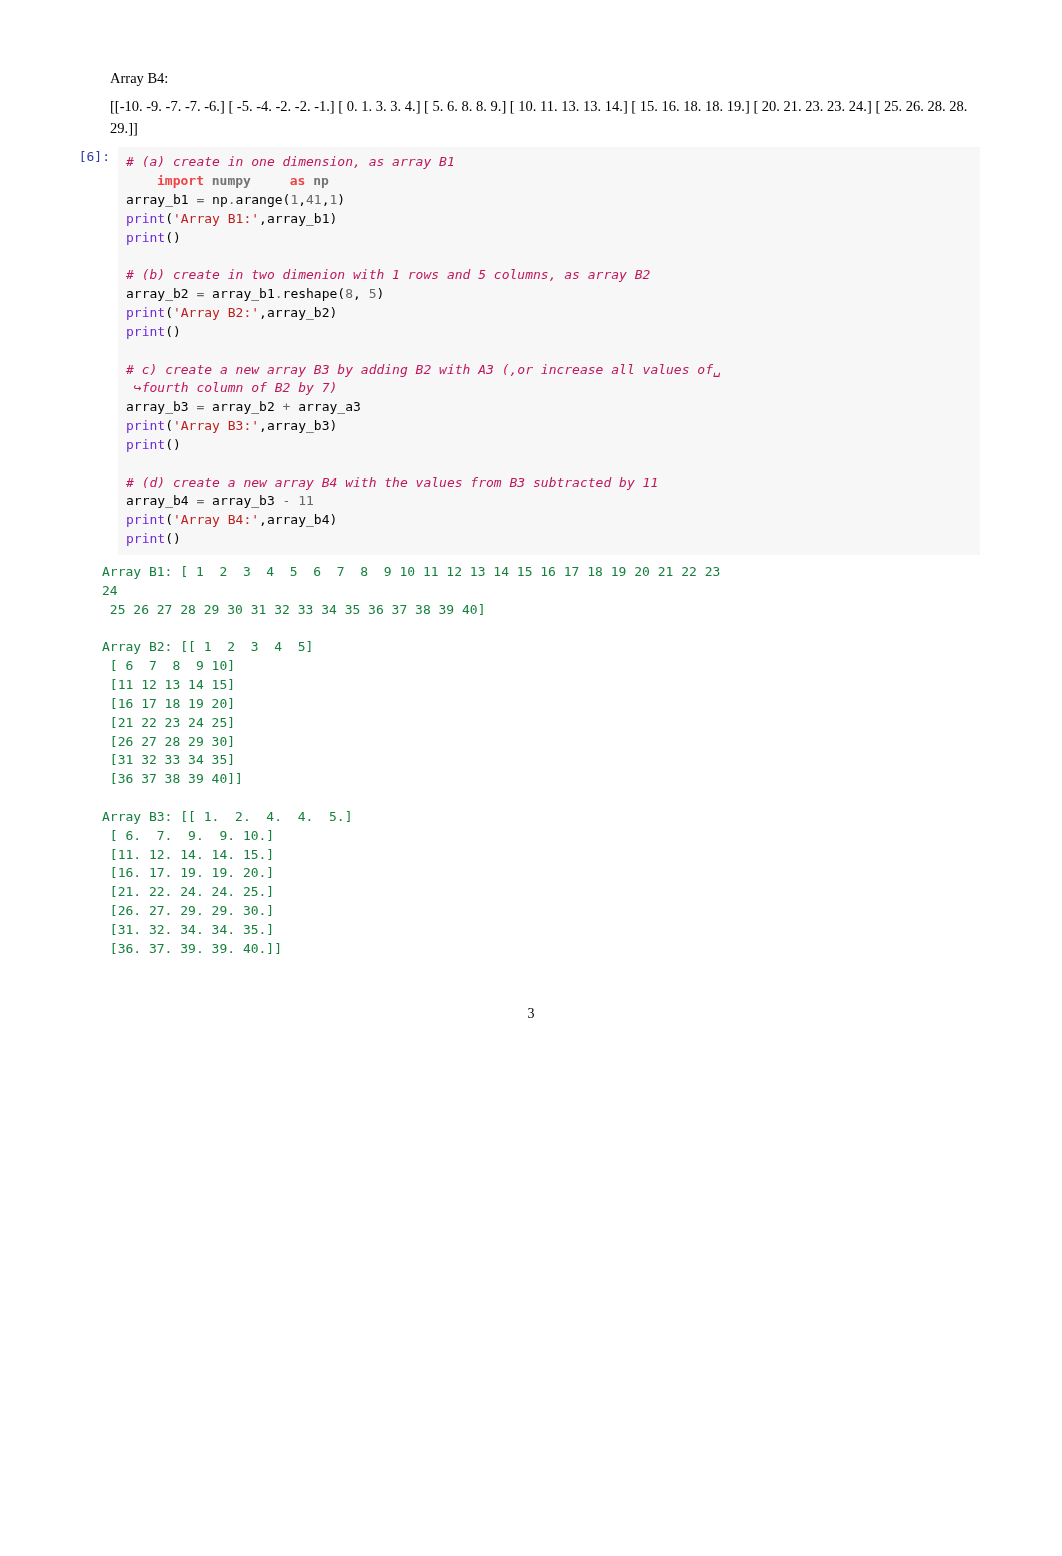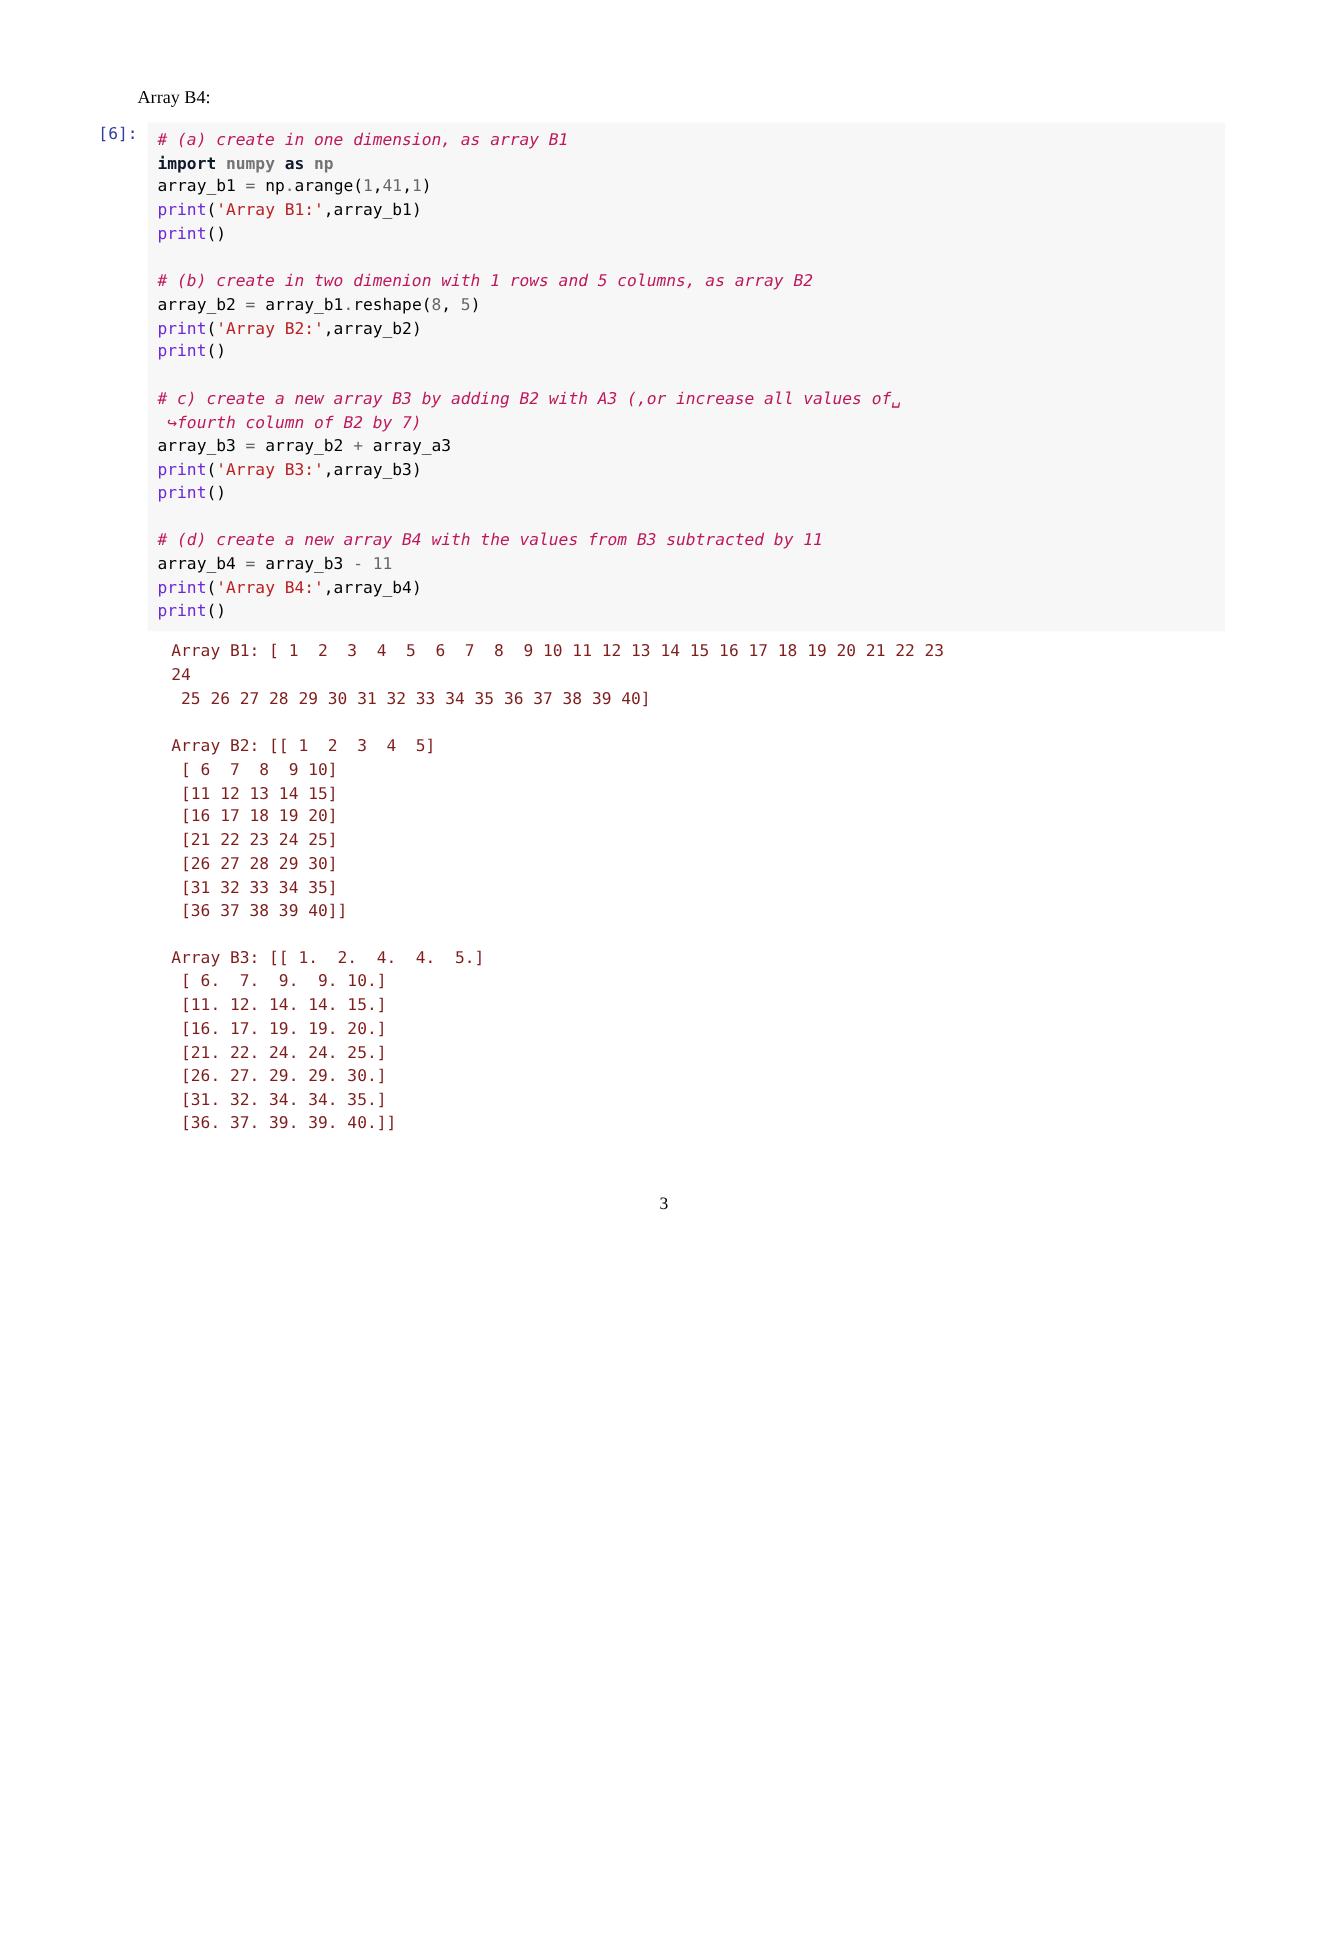--- a/index.html
+++ b/index.html
@@ -40,48 +40,49 @@
     width: calc(100% - 60px);
     font-family: 'DejaVu Sans Mono', Consolas, monospace;
     font-size: 13px;
     line-height: 1.45;
     white-space: pre;
     background: #f7f7f7;
     padding: 6px 8px;
     box-sizing: border-box;
   }
   .output-block {
-    margin-left: 59px;
+    margin-left: 24px;
     font-family: 'DejaVu Sans Mono', Consolas, monospace;
     font-size: 13px;
     line-height: 1.45;
     white-space: pre;
     padding: 4px 0 4px 8px;
-    color: #7f1d1d;
+    color: #15803d;
   }
   .c { color: #be185d; font-style: italic; }
-  .k { color: #0f172a; font-weight: bold; }
+  .k { color: #ef4444; font-weight: bold; margin-left: 31px; }
   .nn { color: #737373; font-weight: bold; }
   .s { color: #BA2121; }
   .n { color: #000; margin-top: 20px; }
   .nb { color: #6d28d9; }
   .m { color: #666666; }
   .o { color: #666666; }
   .page-num {
     text-align: center;
     font-family: Georgia, serif;
     font-size: 14px;
     margin-top: 40px;
   }
 </style>
 </head>
 <body>
 
 <div class="prose">
   <p>Array B4:</p>
+  <p>[[-10. -9. -7. -7. -6.] [ -5. -4. -2. -2. -1.] [ 0. 1. 3. 3. 4.] [ 5. 6. 8. 8. 9.] [ 10. 11. 13. 13. 14.] [ 15. 16. 18. 18. 19.] [ 20. 21. 23. 23. 24.] [ 25. 26. 28. 28. 29.]]</p>
 </div>
 
 <div class="cell">
   <span class="prompt in-prompt">[6]:</span><div class="code-block"><span class="c"># (a) create in one dimension, as array B1</span>
 <span class="k">import</span> <span class="nn">numpy</span> <span class="k">as</span> <span class="nn">np</span>
 <span class="n">array_b1 </span><span class="o">=</span><span class="n"> np</span><span class="o">.</span><span class="n">arange(</span><span class="m">1</span><span class="n">,</span><span class="m">41</span><span class="n">,</span><span class="m">1</span><span class="n">)</span>
 <span class="nb">print</span><span class="n">(</span><span class="s">'Array B1:'</span><span class="n">,array_b1)</span>
 <span class="nb">print</span><span class="n">()</span>
 
 <span class="c"># (b) create in two dimenion with 1 rows and 5 columns, as array B2</span>

